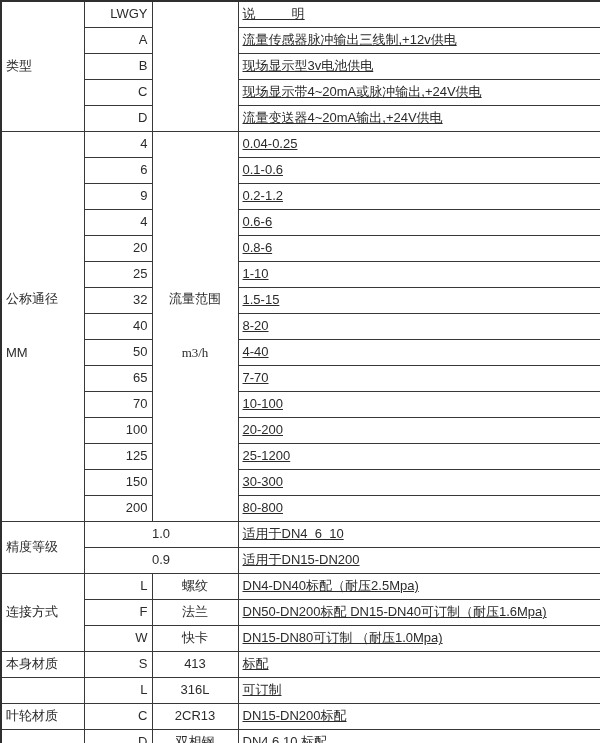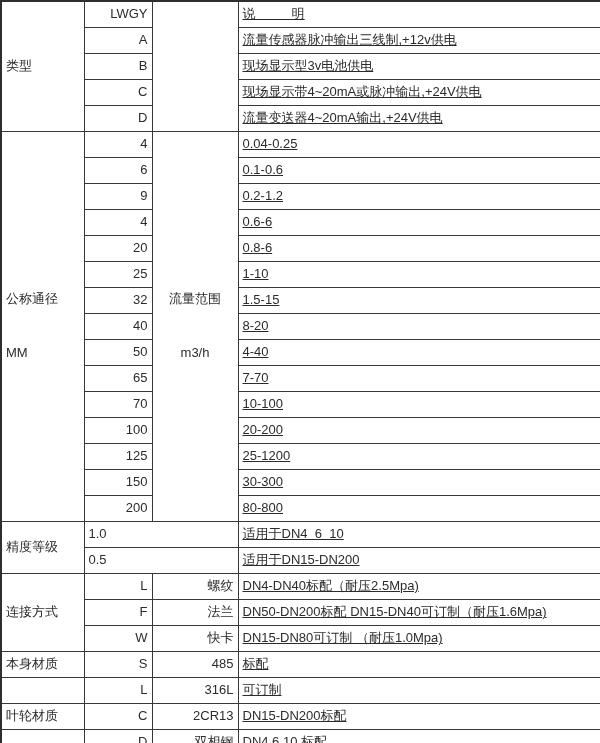--- a/index.html
+++ b/index.html
@@ -22,24 +22,24 @@
     border: 1px solid #383838;
     padding: 0 4px;
     height: 25px;
     overflow: hidden;
     white-space: pre;
     line-height: 1.25;
     vertical-align: middle;
   }
   .c1 { text-align: left; margin-left: 42px; }
   .c2 { text-align: right; margin-top: 12px; }
-  .c3-center { text-align: center; }
-  .c3-left { text-align: right; }
+  .c3-center { text-align: center; font-family: Liberation Serif, serif; }
+  .c3-left { text-align: center; }
   .c4 { text-align: left; text-decoration: underline; }
-  .center { }
+  .center { text-align: center; }
   .two-line div { line-height: 1.6; }
 </style>
 </head>
 <body>
 
 <table class="spec-table">
   <colgroup>
     <col style="width:83px">
     <col style="width:68px">
     <col style="width:86px">
@@ -138,21 +138,21 @@
         <td class="c2">200</td>
         <td class="c4">80-800</td>
       </tr>
 
   <tr>
     <td class="c1" rowspan="2">精度等级</td>
     <td class="center" colspan="2">1.0</td>
     <td class="c4">适用于DN4  6  10</td>
   </tr>
   <tr>
-    <td class="center" colspan="2">0.5</td>
+    <td class="center" colspan="2">0.9</td>
     <td class="c4">适用于DN15-DN200</td>
   </tr>
 
   <tr>
     <td class="c1" rowspan="3">连接方式</td>
     <td class="c2">L</td>
     <td class="c3-left">螺纹</td>
     <td class="c4">DN4-DN40标配（耐压2.5Mpa)</td>
   </tr>
   <tr>
@@ -162,21 +162,21 @@
   </tr>
   <tr>
     <td class="c2">W</td>
     <td class="c3-left">快卡</td>
     <td class="c4">DN15-DN80可订制 （耐压1.0Mpa)</td>
   </tr>
 
   <tr>
     <td class="c1">本身材质</td>
     <td class="c2">S</td>
-    <td class="c3-left">485</td>
+    <td class="c3-left">413</td>
     <td class="c4">标配</td>
   </tr>
   <tr>
     <td class="c1"></td>
     <td class="c2">L</td>
     <td class="c3-left">316L</td>
     <td class="c4">可订制</td>
   </tr>
   <tr>
     <td class="c1">叶轮材质</td>

